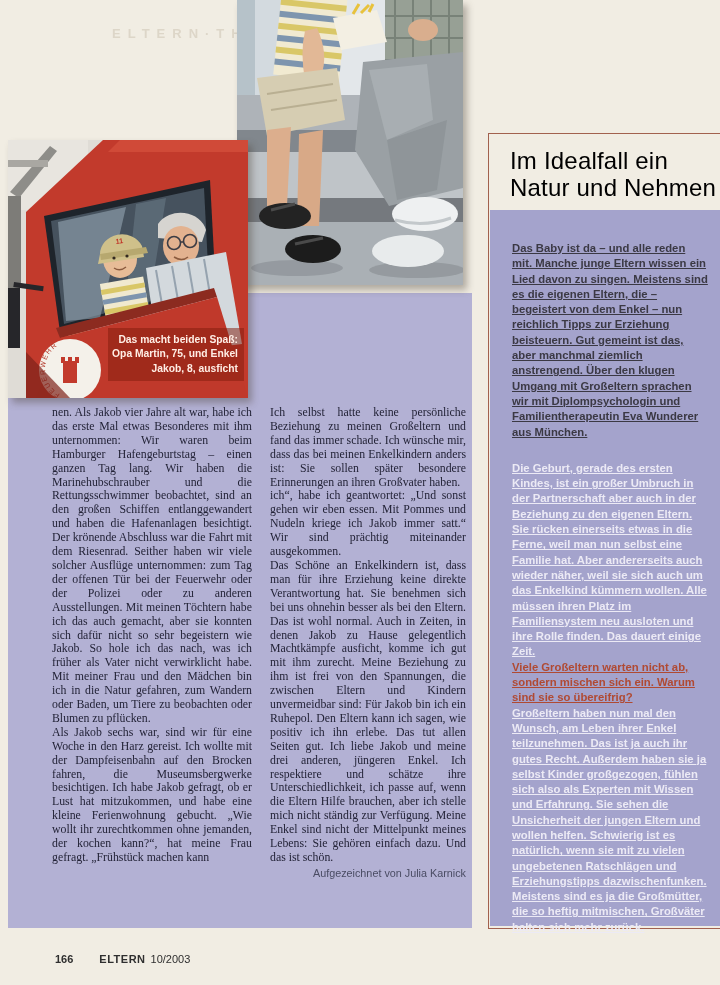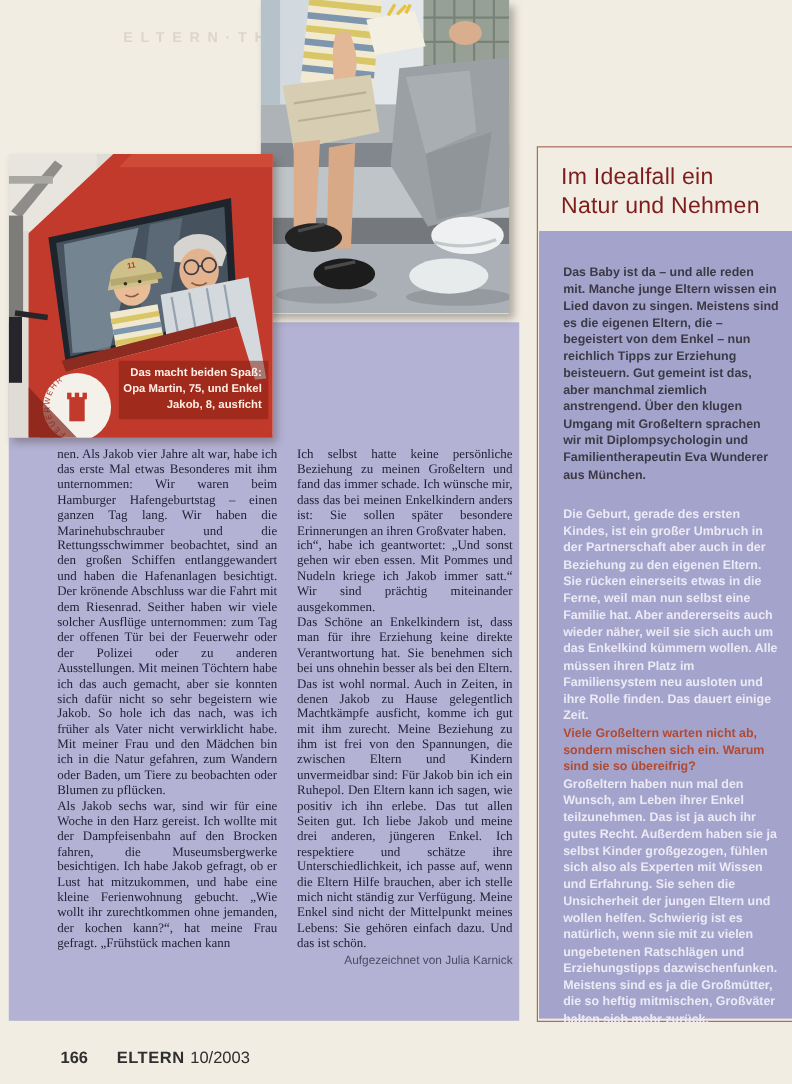--- a/index.html
+++ b/index.html
@@ -24,31 +24,31 @@
   .col{position:absolute;top:406px;font-family:"Liberation Serif",serif;font-size:11.8px;
        line-height:13.9px;color:#232337;text-align:justify;hyphens:auto;}
   .col p{margin:0;}
   .col-1{left:52px;width:200px;}
   .col-2{left:270px;width:196px;}
   .byline{font-family:"Liberation Sans",sans-serif;font-size:10.8px;color:#4a4c63;
           margin-top:2px;text-align:right;}
 
   .sb-border{position:absolute;left:488px;top:133px;width:246px;height:796px;
              border:1px solid #a2614e;box-sizing:border-box;}
-  .sb-title{position:absolute;left:510px;top:147px;font-size:21px;line-height:27px;
-            color:#7f1d1d;letter-spacing:.2px;}
+  .sb-title{position:absolute;left:510px;top:147px;font-size:24px;line-height:27px;
+            color:#000000;letter-spacing:.2px;}
   .sb-box{position:absolute;left:490px;top:210px;width:230px;height:716px;background:#a4a3cc;
           box-sizing:border-box;padding:31px 12px 0 22px;font-size:11.3px;line-height:15.3px;
           font-weight:700;}
-  .sb-box p{margin:0;}
+  .sb-box p{margin:0;text-decoration:underline;}
   .sb-intro{color:#3b3944;margin-bottom:21px !important;}
   .sb-q{color:#b04a33;}
   .sb-a{color:#eceaf5;}
 
-  .footer{position:absolute;left:55px;top:953px;font-size:15px;color:#2f2f2f;
+  .footer{position:absolute;left:55px;top:953px;font-size:11px;color:#2f2f2f;
           display:flex;align-items:baseline;}
   .footer .pageno{font-weight:700;margin-right:26px;}
   .footer .mag{font-weight:700;letter-spacing:.5px;margin-right:5px;}
   .footer .issue{font-weight:400;}
 </style>
 </head>
 <body>
 
 <div class="page">
 

